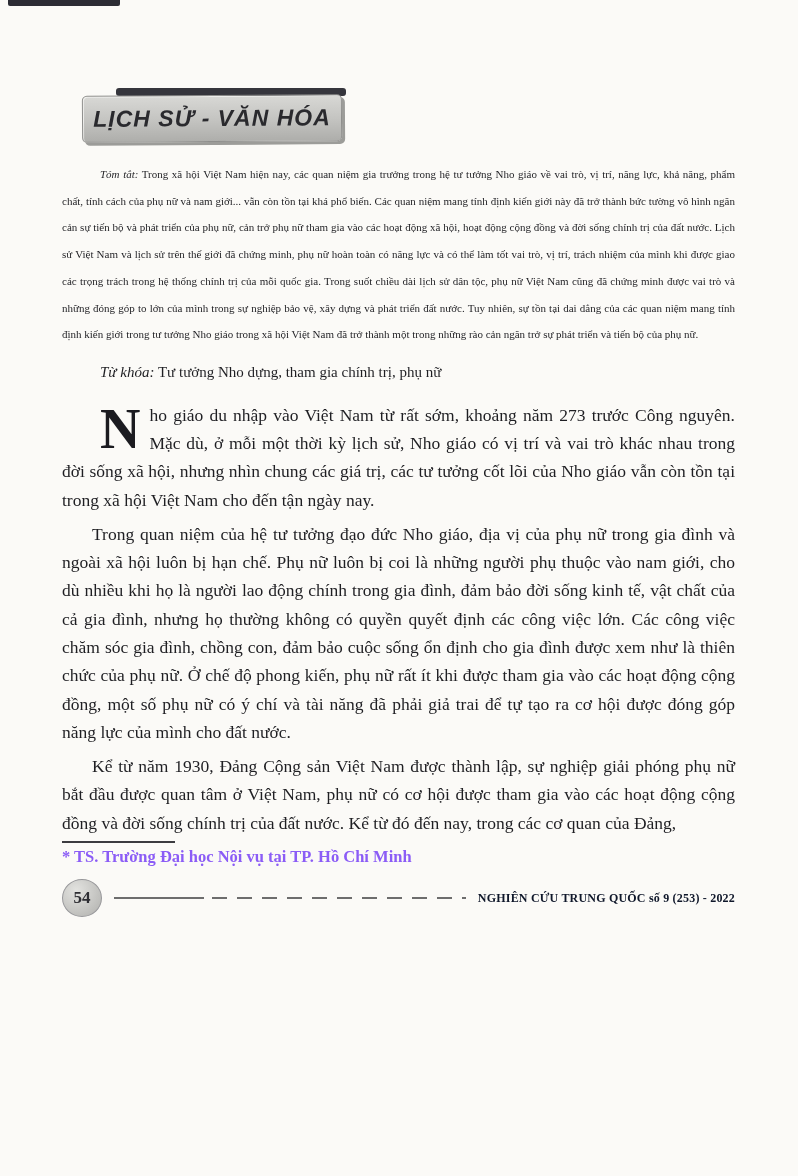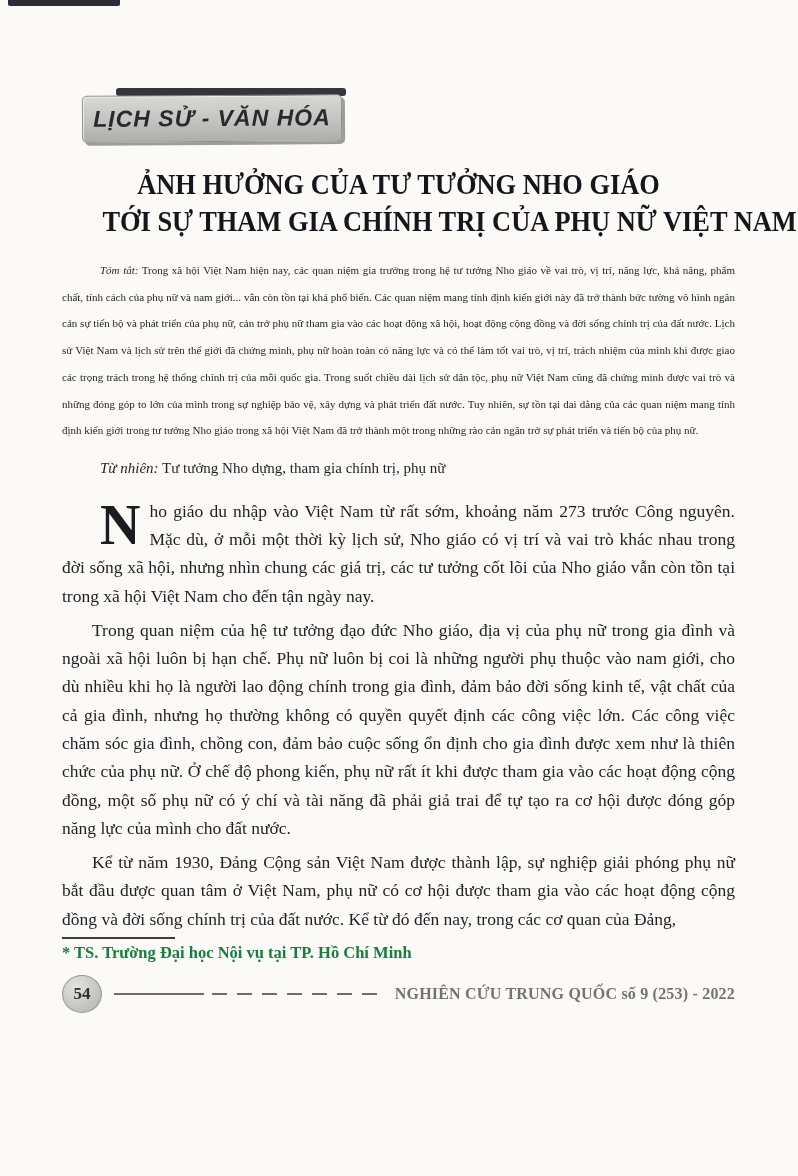--- a/index.html
+++ b/index.html
@@ -74,68 +74,64 @@
   .dropcap{
     float:left;
     font-size:56px;line-height:46px;
     font-weight:bold;
     margin:5px 9px 0 38px;
     color:#1b1b20;
   }
   
   .footnote-rule{margin-top:4px;width:113px;border-top:2px solid #3c3c40;}
   .footnote{
-    margin:4px 0 0 0;font-weight:bold;font-size:16.5px;color:#15803d;
+    margin:4px 0 0 0;font-weight:bold;font-size:16.5px;color:#8b5cf6;
   }
   
   .footer{
     margin-top:12px;display:flex;align-items:center;gap:12px;
   }
   .page-circle{
     width:38px;height:36px;border-radius:50%;
     background:radial-gradient(circle at 35% 30%,#e3e3e0,#b0b0ad);
     border:1px solid #97979a;
     display:flex;align-items:center;justify-content:center;
     font-size:17px;font-weight:bold;color:#2e2e33;
     flex:0 0 auto;
   }
   .footer-rule{flex:1;display:flex;align-items:center;height:2px;}
   .rule-solid{width:90px;height:2px;background:#6d6d6d;}
   .rule-dash{
     flex:1;height:2px;margin-left:8px;
     background:repeating-linear-gradient(90deg,#6d6d6d 0 15px,transparent 15px 25px);
   }
   .journal{
-    font-weight:bold;font-size:16px;color:#737373;white-space:nowrap;
+    font-weight:bold;font-size:12px;color:#0f172a;white-space:nowrap;
     flex:0 0 auto;letter-spacing:0.2px;
   }
 </style>
 </head>
 <body>
 
 <div class="page">
 
   <div class="scan-artifact"></div>
 
   <div class="badge-block">
     <div class="badge-shadow"></div>
     <div class="badge">
       <span>LỊCH SỬ - VĂN HÓA</span>
     </div>
   </div>
 
-  <div class="title">
-    <div class="title-line">ẢNH HƯỞNG CỦA TƯ TƯỞNG NHO GIÁO</div>
-    <div class="title-line">TỚI SỰ THAM GIA CHÍNH TRỊ CỦA PHỤ NỮ VIỆT NAM</div>
-  </div>
 
 
   <p class="abstract"><span class="lbl">Tóm tắt:</span> <span>Trong xã hội Việt Nam hiện nay, các quan niệm gia trưởng trong hệ tư tưởng Nho giáo về vai trò, vị trí, năng lực, khả năng, phẩm chất, tính cách của phụ nữ và nam giới... vẫn còn tồn tại khá phổ biến. Các quan niệm mang tính định kiến giới này đã trở thành bức tường vô hình ngăn cản sự tiến bộ và phát triển của phụ nữ, cản trở phụ nữ tham gia vào các hoạt động xã hội, hoạt động cộng đồng và đời sống chính trị của đất nước. Lịch sử Việt Nam và lịch sử trên thế giới đã chứng minh, phụ nữ hoàn toàn có năng lực và có thể làm tốt vai trò, vị trí, trách nhiệm của mình khi được giao các trọng trách trong hệ thống chính trị của mỗi quốc gia. Trong suốt chiều dài lịch sử dân tộc, phụ nữ Việt Nam cũng đã chứng minh được vai trò và những đóng góp to lớn của mình trong sự nghiệp bảo vệ, xây dựng và phát triển đất nước. Tuy nhiên, sự tồn tại dai dẳng của các quan niệm mang tính định kiến giới trong tư tưởng Nho giáo trong xã hội Việt Nam đã trở thành một trong những rào cản ngăn trở sự phát triển và tiến bộ của phụ nữ.</span></p>
 
-  <p class="keywords"><span class="lbl">Từ nhiên:</span> <span>Tư tưởng Nho dựng, tham gia chính trị, phụ nữ</span></p>
+  <p class="keywords"><span class="lbl">Từ khóa:</span> <span>Tư tưởng Nho dựng, tham gia chính trị, phụ nữ</span></p>
 
   <p class="body-p first"><span class="dropcap">N</span><span>ho giáo du nhập vào Việt Nam từ rất sớm, khoảng năm 273 trước Công nguyên. Mặc dù, ở mỗi một thời kỳ lịch sử, Nho giáo có vị trí và vai trò khác nhau trong đời sống xã hội, nhưng nhìn chung các giá trị, các tư tưởng cốt lõi của Nho giáo vẫn còn tồn tại trong xã hội Việt Nam cho đến tận ngày nay.</span></p>
 
   <p class="body-p">Trong quan niệm của hệ tư tưởng đạo đức Nho giáo, địa vị của phụ nữ trong gia đình và ngoài xã hội luôn bị hạn chế. Phụ nữ luôn bị coi là những người phụ thuộc vào nam giới, cho dù nhiều khi họ là người lao động chính trong gia đình, đảm bảo đời sống kinh tế, vật chất của cả gia đình, nhưng họ thường không có quyền quyết định các công việc lớn. Các công việc chăm sóc gia đình, chồng con, đảm bảo cuộc sống ổn định cho gia đình được xem như là thiên chức của phụ nữ. Ở chế độ phong kiến, phụ nữ rất ít khi được tham gia vào các hoạt động cộng đồng, một số phụ nữ có ý chí và tài năng đã phải giả trai để tự tạo ra cơ hội được đóng góp năng lực của mình cho đất nước.</p>
 
   <p class="body-p">Kể từ năm 1930, Đảng Cộng sản Việt Nam được thành lập, sự nghiệp giải phóng phụ nữ bắt đầu được quan tâm ở Việt Nam, phụ nữ có cơ hội được tham gia vào các hoạt động cộng đồng và đời sống chính trị của đất nước. Kể từ đó đến nay, trong các cơ quan của Đảng,</p>
 
   <div class="footnote-rule"></div>
   <p class="footnote">* TS. Trường Đại học Nội vụ tại TP. Hồ Chí Minh</p>
 

